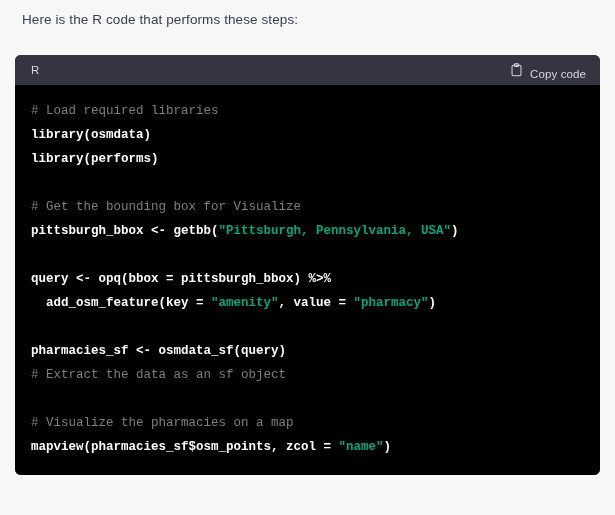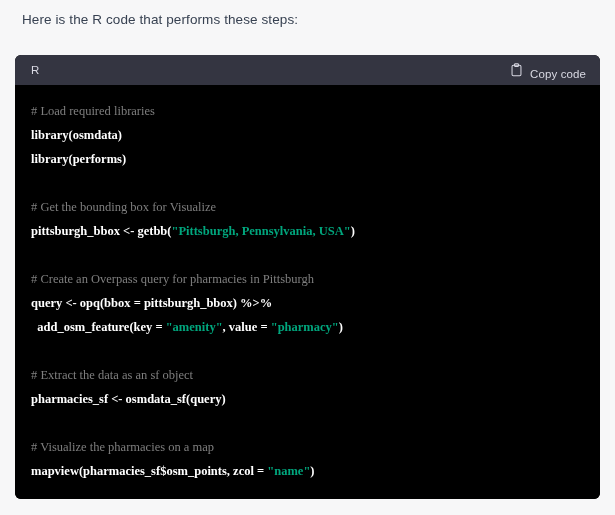--- a/index.html
+++ b/index.html
@@ -83,21 +83,21 @@
     margin-top: 7px;
   }
 
   .code-body {
     background: #000000;
     padding: 14px 16px 16px 16px;
     box-sizing: border-box;
   }
 
   .code-line {
-    font-family: Liberation Serif, serif;
+    font-family: Liberation Mono, monospace;
     font-size: 12.5px;
     line-height: 24px;
     height: 24px;
     white-space: pre;
     color: #ffffff;
     font-weight: bold;
     letter-spacing: 0px;
   }
 
   .code-line.blank {
@@ -141,26 +141,25 @@
     </div>
 
     <div class="code-body">
         <div class="code-line"><span class="tok-comment"># Load required libraries</span></div>
         <div class="code-line"><span class="tok-plain">library(osmdata)</span></div>
         <div class="code-line"><span class="tok-plain">library(performs)</span></div>
         <div class="code-line blank">&nbsp;</div>
         <div class="code-line"><span class="tok-comment"># Get the bounding box for Visualize</span></div>
         <div class="code-line"><span class="tok-plain">pittsburgh_bbox &lt;- getbb(</span><span class="tok-string">"Pittsburgh, Pennsylvania, USA"</span><span class="tok-plain">)</span></div>
         <div class="code-line blank">&nbsp;</div>
-        <div class="code-line"><span class="tok-comment"># Create an Overpass query for pharmacies in Pittsburgh</span></div>
         <div class="code-line"><span class="tok-plain">query &lt;- opq(bbox = pittsburgh_bbox) %&gt;%</span></div>
         <div class="code-line"><span class="tok-plain">  add_osm_feature(key = </span><span class="tok-string">"amenity"</span><span class="tok-plain">, value = </span><span class="tok-string">"pharmacy"</span><span class="tok-plain">)</span></div>
         <div class="code-line blank">&nbsp;</div>
+        <div class="code-line"><span class="tok-plain">pharmacies_sf &lt;- osmdata_sf(query)</span></div>
         <div class="code-line"><span class="tok-comment"># Extract the data as an sf object</span></div>
-        <div class="code-line"><span class="tok-plain">pharmacies_sf &lt;- osmdata_sf(query)</span></div>
         <div class="code-line blank">&nbsp;</div>
         <div class="code-line"><span class="tok-comment"># Visualize the pharmacies on a map</span></div>
         <div class="code-line"><span class="tok-plain">mapview(pharmacies_sf$osm_points, zcol = </span><span class="tok-string">"name"</span><span class="tok-plain">)</span></div>
       </div>
 
   </div>
 
 </div>
 
 </body></html>

